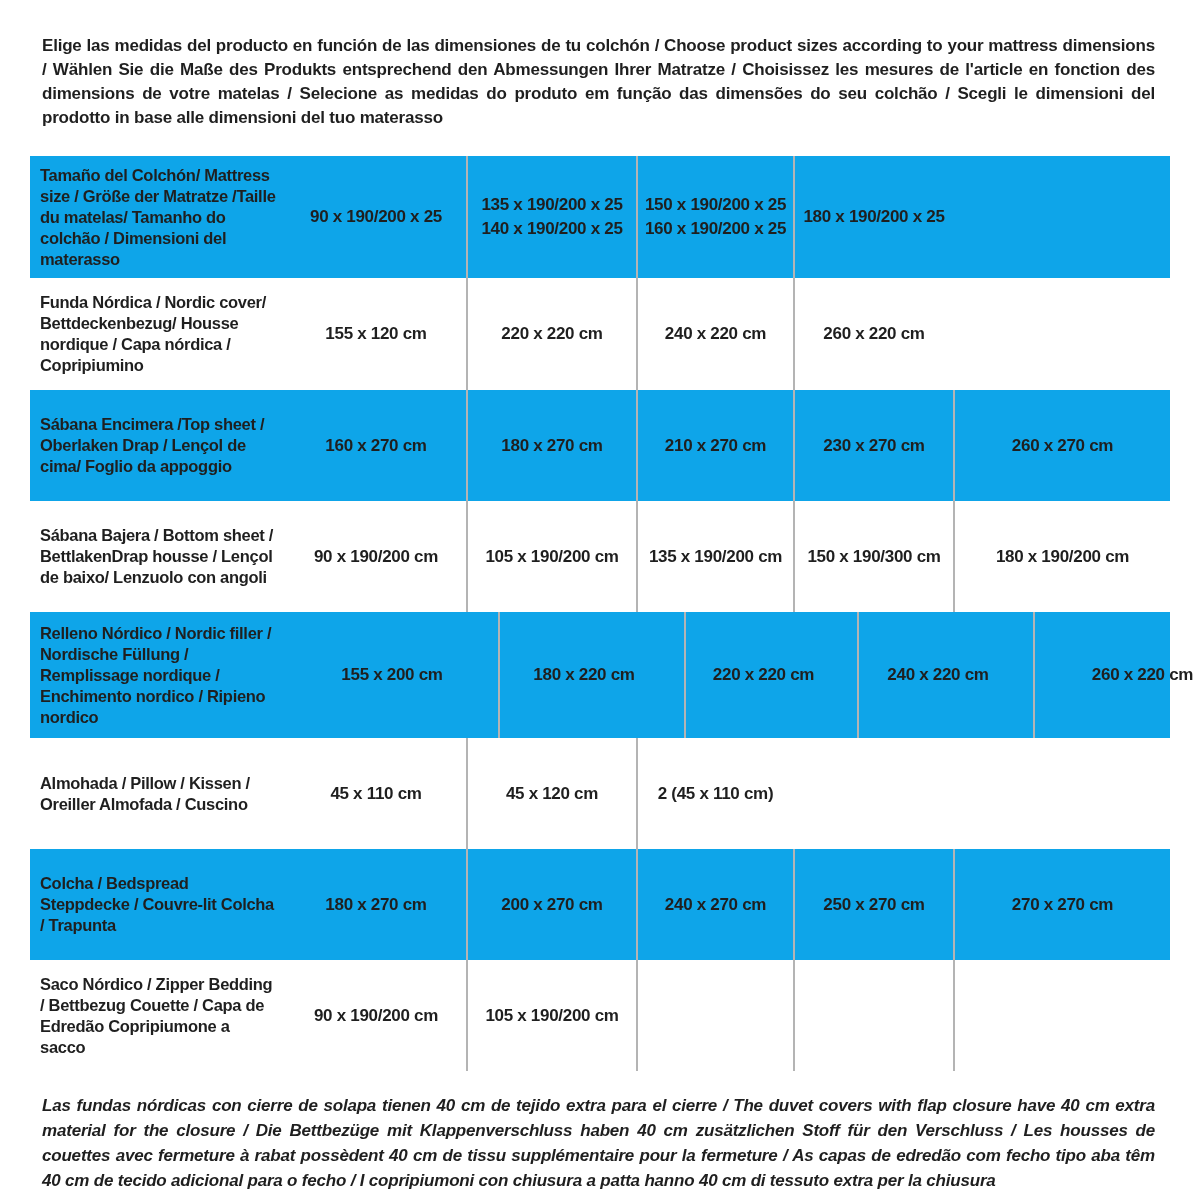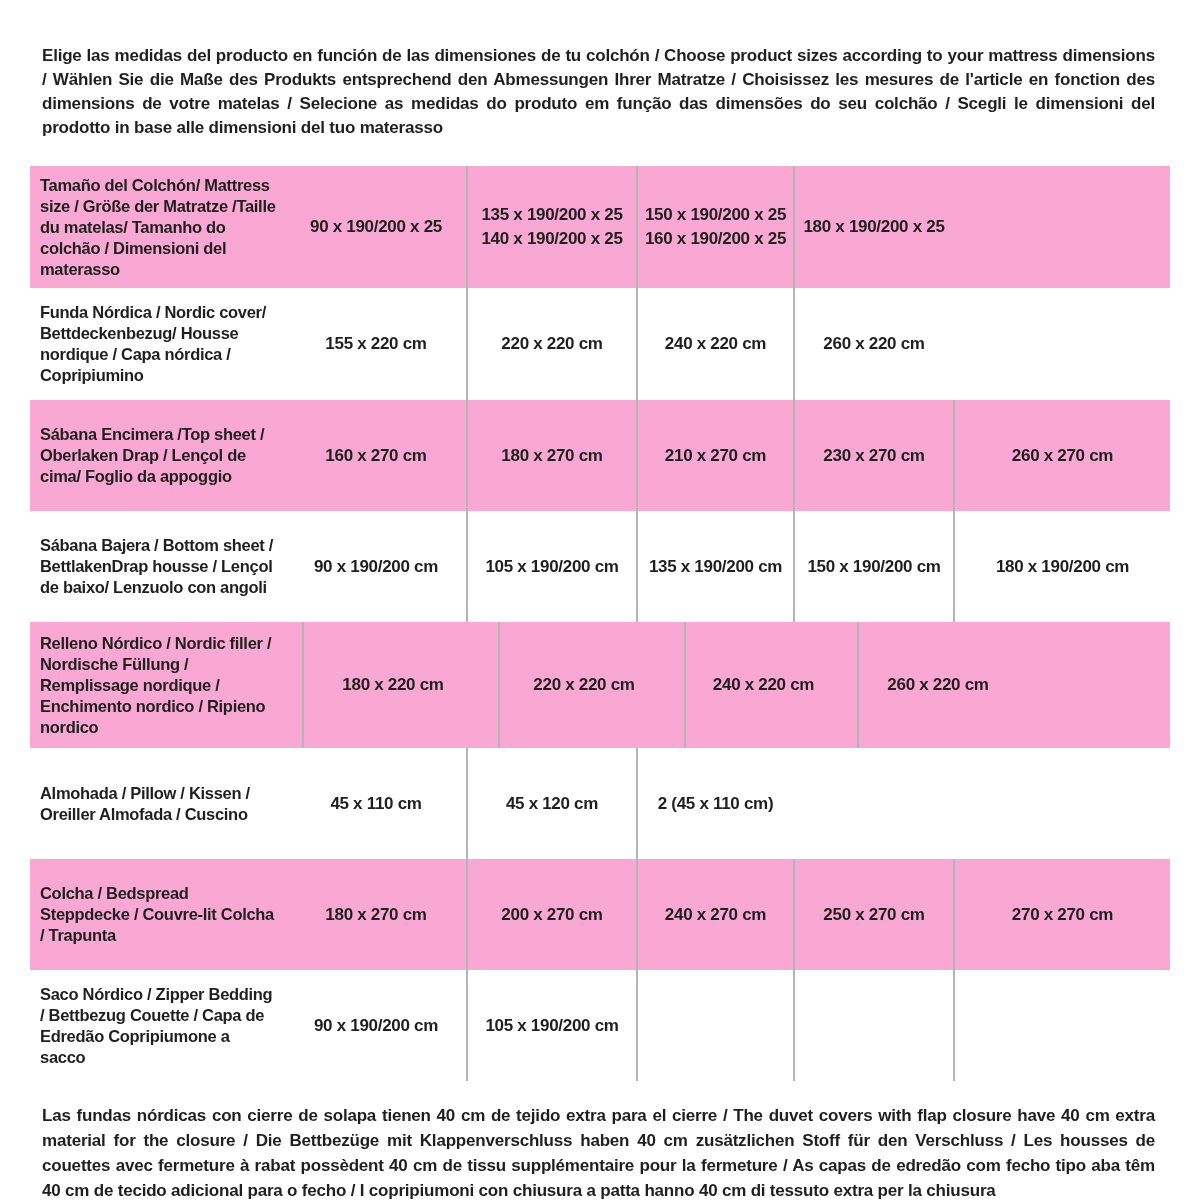--- a/index.html
+++ b/index.html
@@ -10,39 +10,39 @@
     height: 1200px;
     overflow: hidden;
     font-family: "Liberation Sans", "DejaVu Sans", sans-serif;
     color: #1f1f1f;
     -webkit-font-smoothing: antialiased;
   }
   .page {
     width: 1200px;
     height: 1200px;
     box-sizing: border-box;
-    padding: 44px 30px 0 30px;
+    padding: 34px 30px 0 30px;
   }
   .intro {
     margin: 0 15px 0 12px;
     font-size: 17px;
     line-height: 24px;
     font-weight: 700;
     letter-spacing: -0.2px;
     text-align: justify;
   }
   .size-table {
     margin-top: 26px;
     width: 1140px;
   }
   .row {
     display: grid;
     grid-template-columns: 256px 180px 170px 157px 160px 217px;
   }
-  .row.shade { background: #f9a8d4; }
+  .row.shade { background: #0ea5e9; }
   .row.h1 { min-height: 122px; }
   .row.h2 { min-height: 112px; }
   .row.h3 { min-height: 111px; }
   .row.h5 { min-height: 126px; gap: 16px; }
   .cell {
     display: flex;
     align-items: center;
     box-sizing: border-box;
   }
   .cell.label {
@@ -64,20 +64,21 @@
     padding: 4px 2px;
   }
   .cell.sep { border-left: 2px solid #b4b4b4; }
   .footnote {
     margin: 22px 15px 0 12px;
     font-size: 17px;
     line-height: 25px;
     font-weight: 700;
     letter-spacing: -0.2px;
     text-align: justify;
+    font-style: italic;
   }
 </style>
 </head>
 <body>
 
 <div class="page">
 
   <p class="intro">Elige las medidas del producto en función de las dimensiones de tu colchón / Choose product sizes according to your mattress dimensions / Wählen Sie die Maße des Produkts entsprechend den Abmessungen Ihrer Matratze / Choisissez les mesures de l'article en fonction des dimensions de votre matelas / Selecione as medidas do produto em função das dimensões do seu colchão / Scegli le dimensioni del prodotto in base alle dimensioni del tuo materasso</p>
 
   <div class="size-table">
@@ -87,46 +88,47 @@
       <div class="cell val">90 x 190/200 x 25</div>
       <div class="cell val sep">135 x 190/200 x 25
 140 x 190/200 x 25</div>
       <div class="cell val sep">150 x 190/200 x 25
 160 x 190/200 x 25</div>
       <div class="cell val sep">180 x 190/200 x 25</div>
     </div>
 
     <div class="row h2">
       <div class="cell label">Funda Nórdica / Nordic cover/ Bettdeckenbezug/ Housse nordique / Capa nórdica / Copripiumino</div>
-      <div class="cell val">155 x 220 cm</div>
+      <div class="cell val">155 x 120 cm</div>
       <div class="cell val sep">220 x 220 cm</div>
       <div class="cell val sep">240 x 220 cm</div>
       <div class="cell val sep">260 x 220 cm</div>
     </div>
 
     <div class="row shade h3">
       <div class="cell label">Sábana Encimera /Top sheet / Oberlaken Drap / Lençol de cima/ Foglio da appoggio</div>
       <div class="cell val">160 x 270 cm</div>
       <div class="cell val sep">180 x 270 cm</div>
       <div class="cell val sep">210 x 270 cm</div>
       <div class="cell val sep">230 x 270 cm</div>
       <div class="cell val sep">260 x 270 cm</div>
     </div>
 
     <div class="row h3">
       <div class="cell label">Sábana Bajera / Bottom sheet / BettlakenDrap housse / Lençol de baixo/ Lenzuolo con angoli</div>
       <div class="cell val">90 x 190/200 cm</div>
       <div class="cell val sep">105 x 190/200 cm</div>
       <div class="cell val sep">135 x 190/200 cm</div>
-      <div class="cell val sep">150 x 190/200 cm</div>
+      <div class="cell val sep">150 x 190/300 cm</div>
       <div class="cell val sep">180 x 190/200 cm</div>
     </div>
 
     <div class="row shade h5">
       <div class="cell label">Relleno Nórdico / Nordic filler / Nordische Füllung / Remplissage nordique / Enchimento nordico / Ripieno nordico</div>
+      <div class="cell val">155 x 200 cm</div>
       <div class="cell val sep">180 x 220 cm</div>
       <div class="cell val sep">220 x 220 cm</div>
       <div class="cell val sep">240 x 220 cm</div>
       <div class="cell val sep">260 x 220 cm</div>
     </div>
 
     <div class="row h3">
       <div class="cell label">Almohada / Pillow / Kissen / Oreiller Almofada / Cuscino</div>
       <div class="cell val">45 x 110 cm</div>
       <div class="cell val sep">45 x 120 cm</div>

